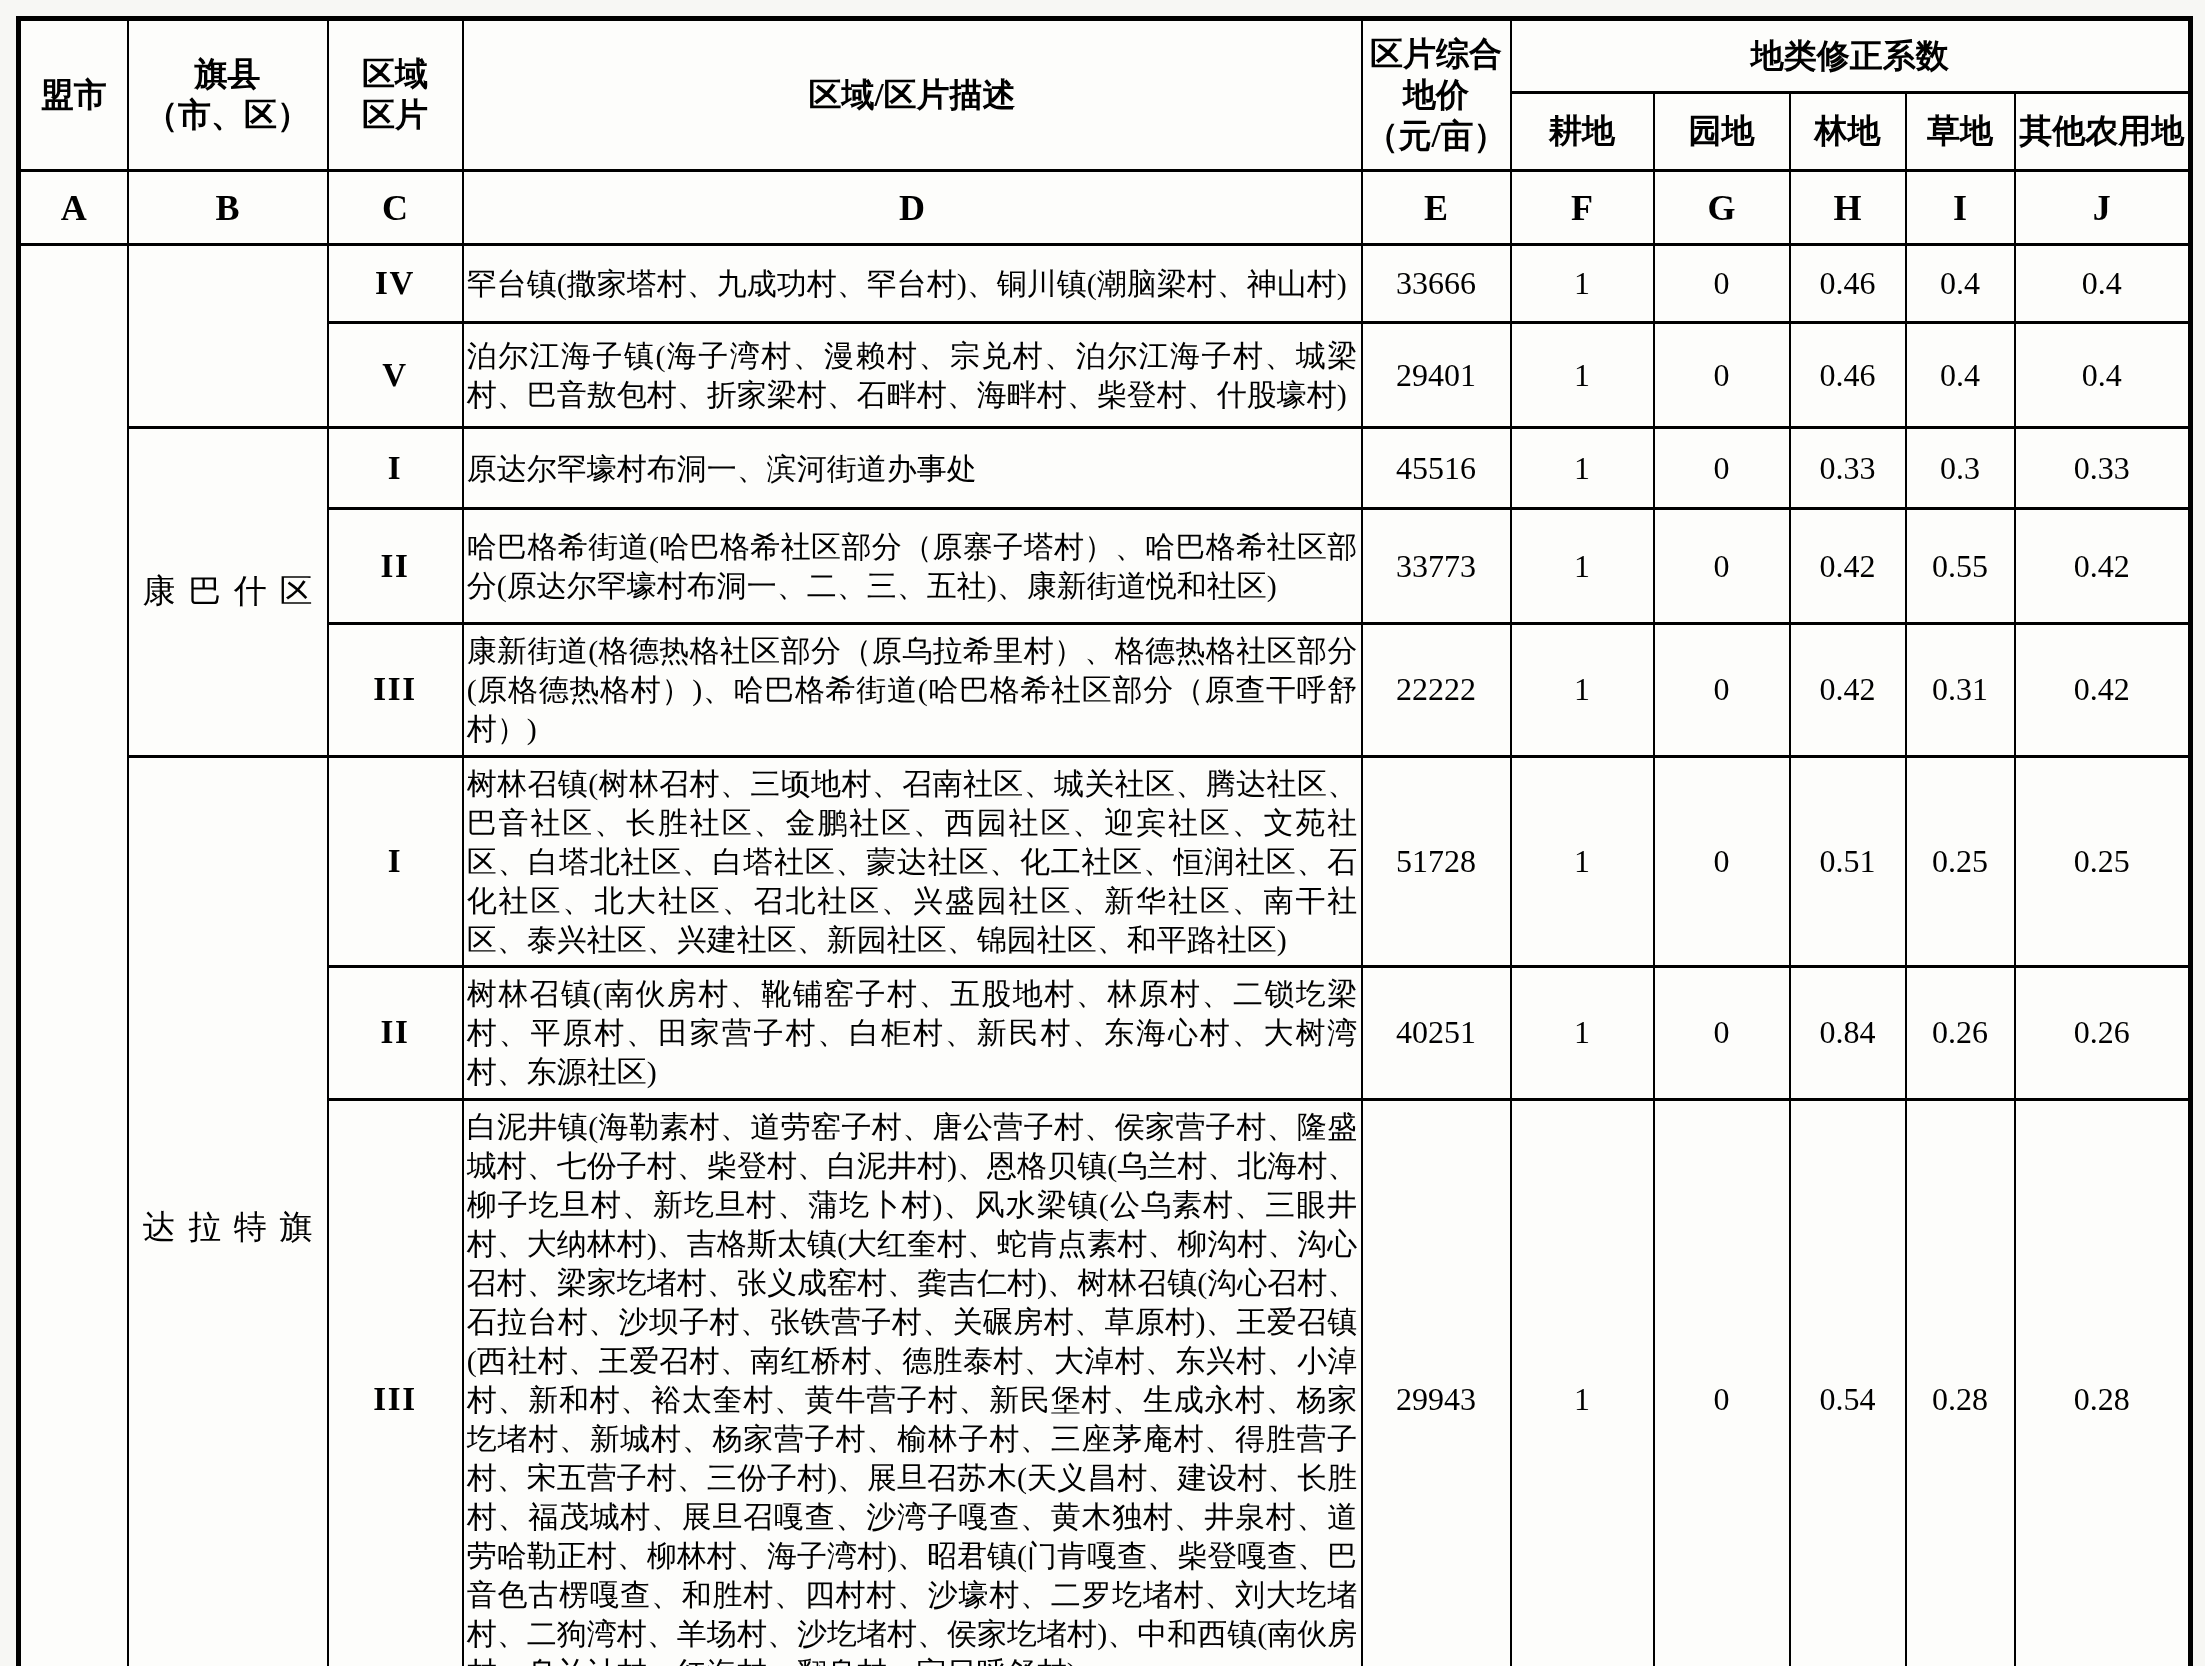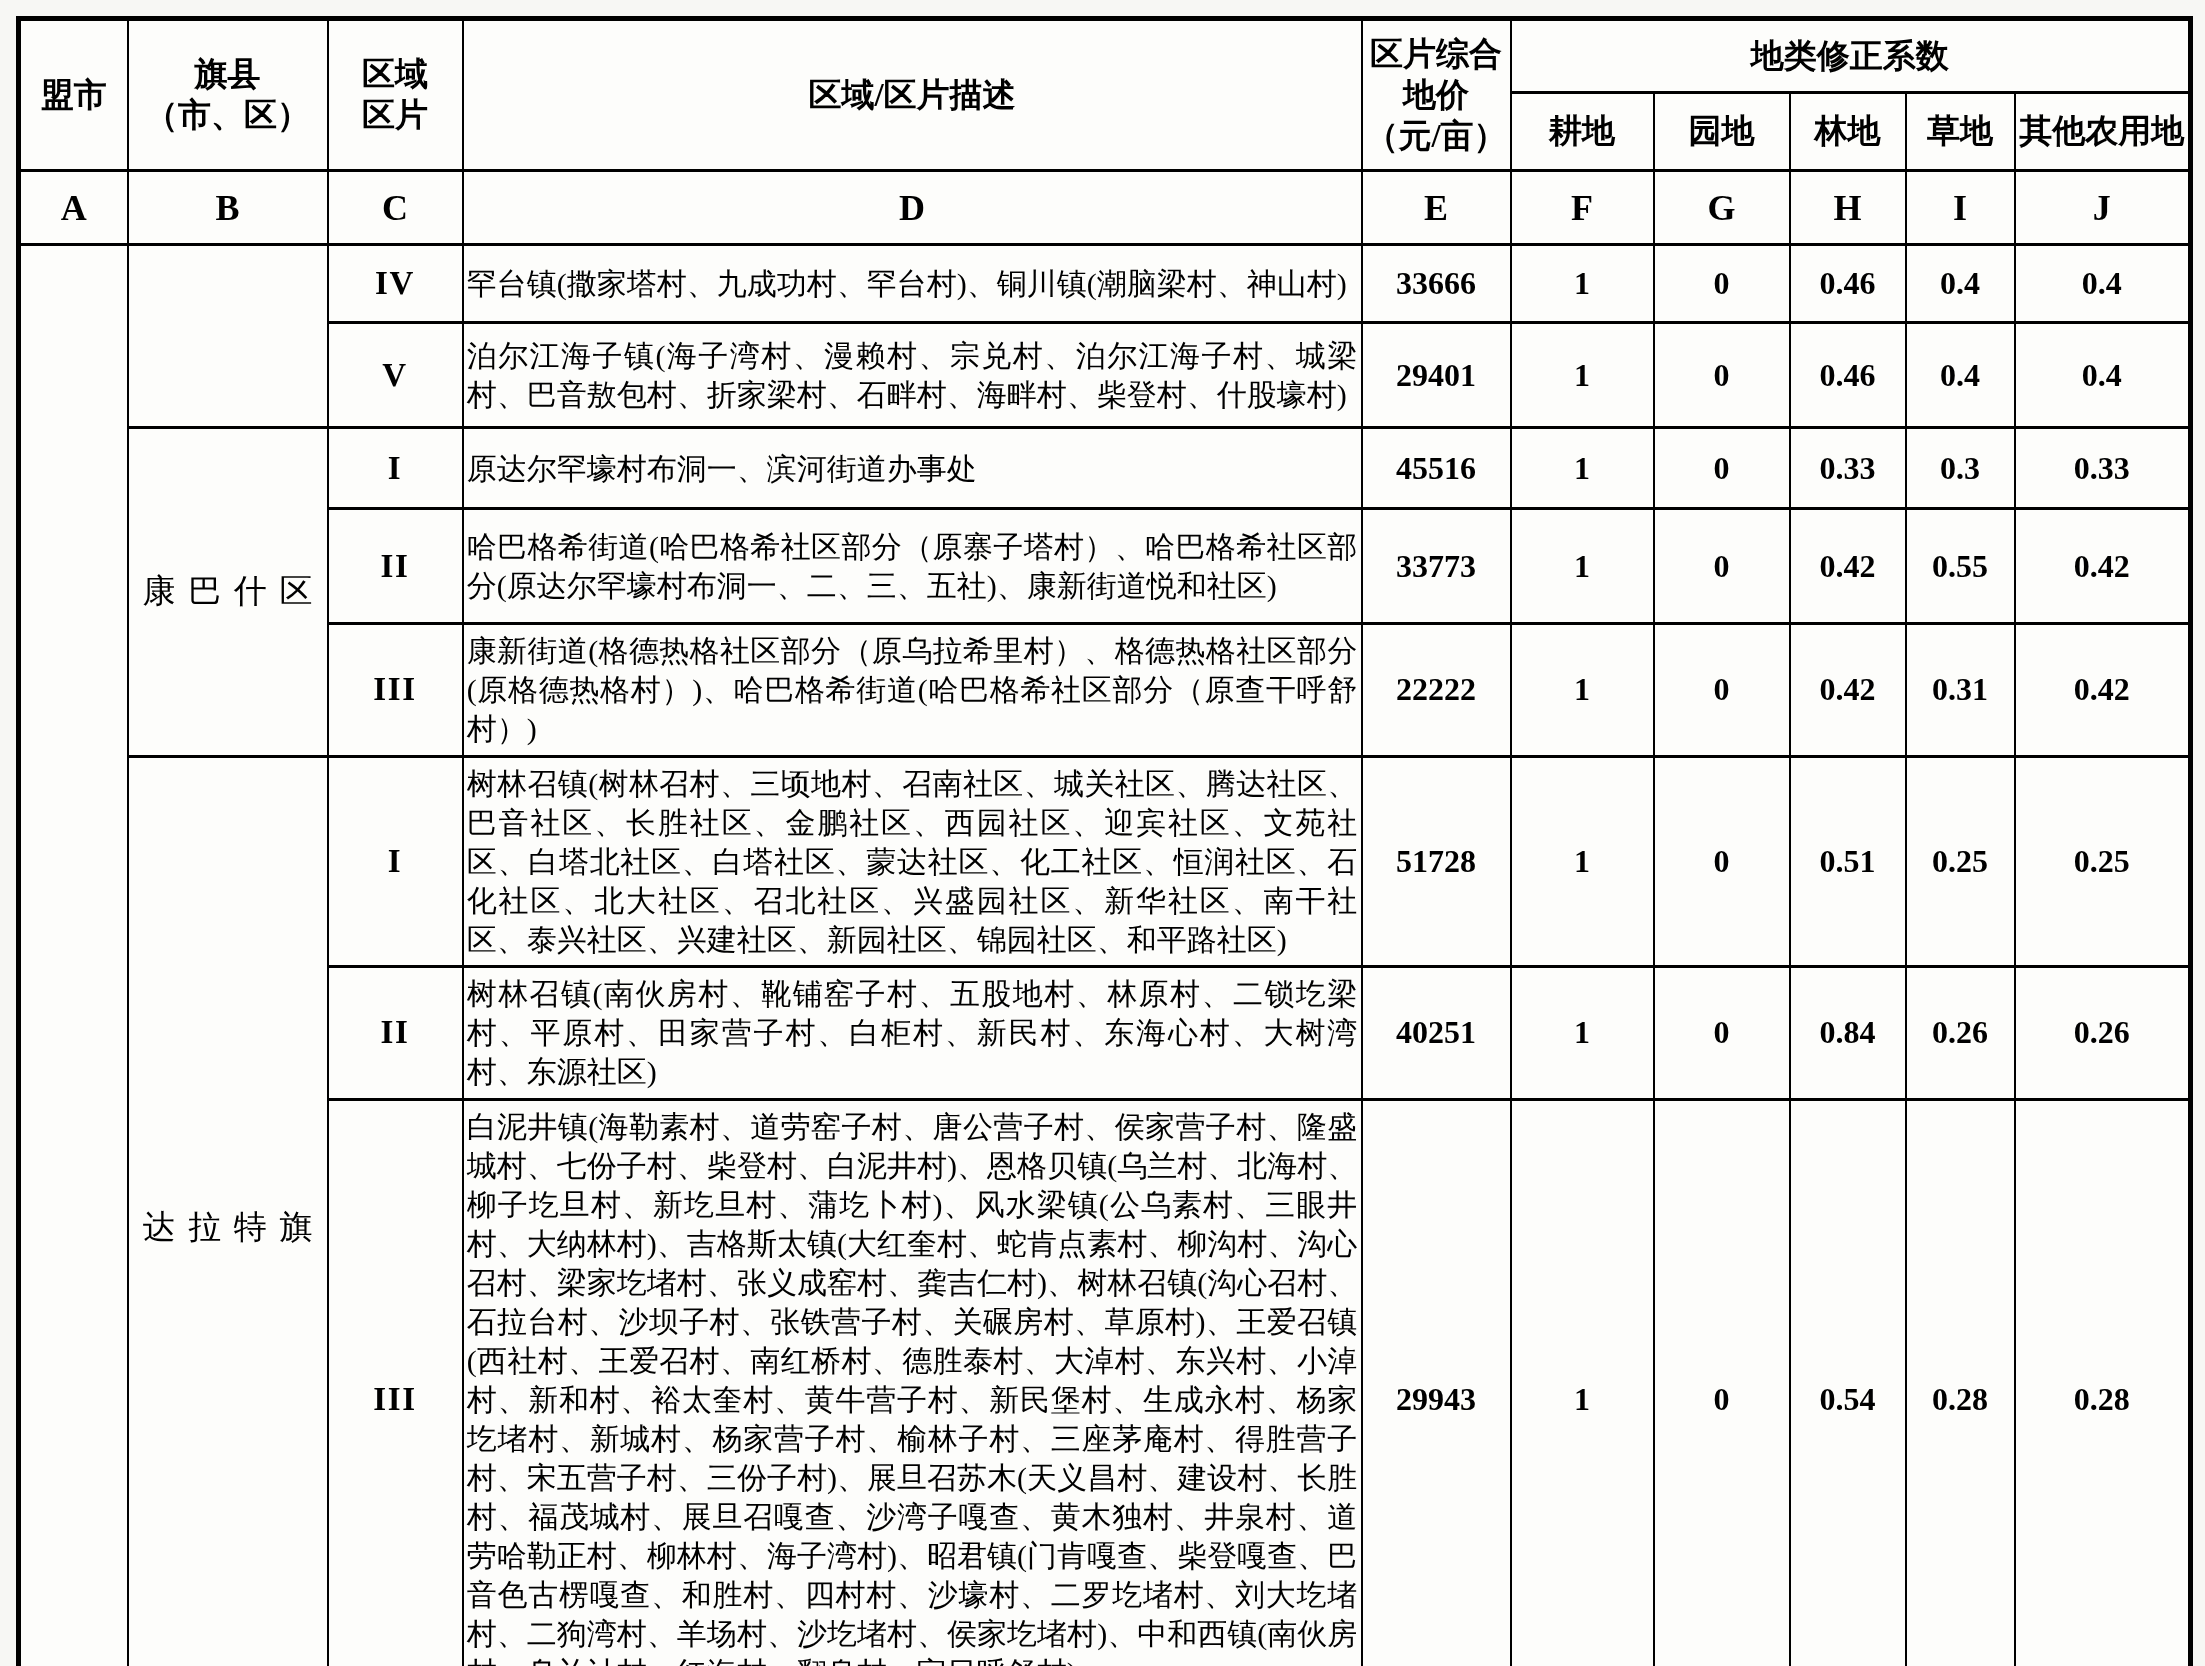--- a/index.html
+++ b/index.html
@@ -21,21 +21,21 @@
   tr.r-iv{height:78px;} tr.r-v{height:105px;}
   tr.r-k1{height:81px;} tr.r-k2{height:115px;} tr.r-k3{height:111px;}
   tr.r-d1{height:206px;} tr.r-d2{height:113px;} tr.r-d3{height:585px;}
   .hzh{font-size:33px;font-weight:700;line-height:41px;}
   .letter{font-size:36px;font-weight:700;}
   .desc{
     text-align:justify;word-break:break-all;
     font-size:30px;line-height:39px;padding:6.3px 3.2px;
   }
   .zone{font-size:33px;font-weight:600;letter-spacing:1.6px;}
-  .num{font-size:32px;font-weight:700;}
+  .num{font-size:32px;font-weight:400;}
   .banner{font-size:33px;letter-spacing:12.7px;text-indent:12.7px;}
 </style>
 </head>
 <body>
 
 <table>
   <colgroup>
     <col style="width:109px">
       <col style="width:200px">
       <col style="width:135px">

